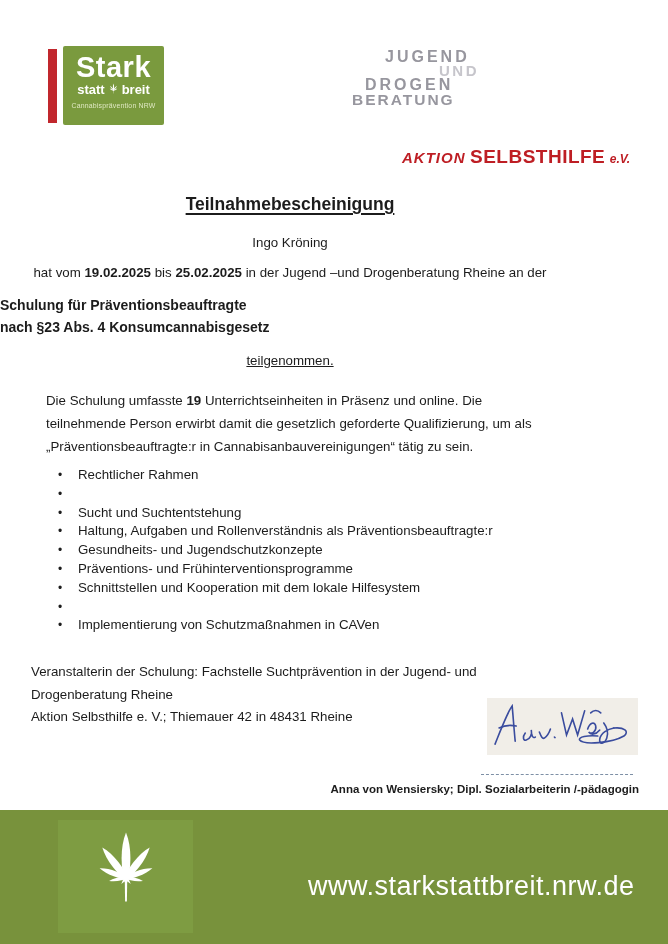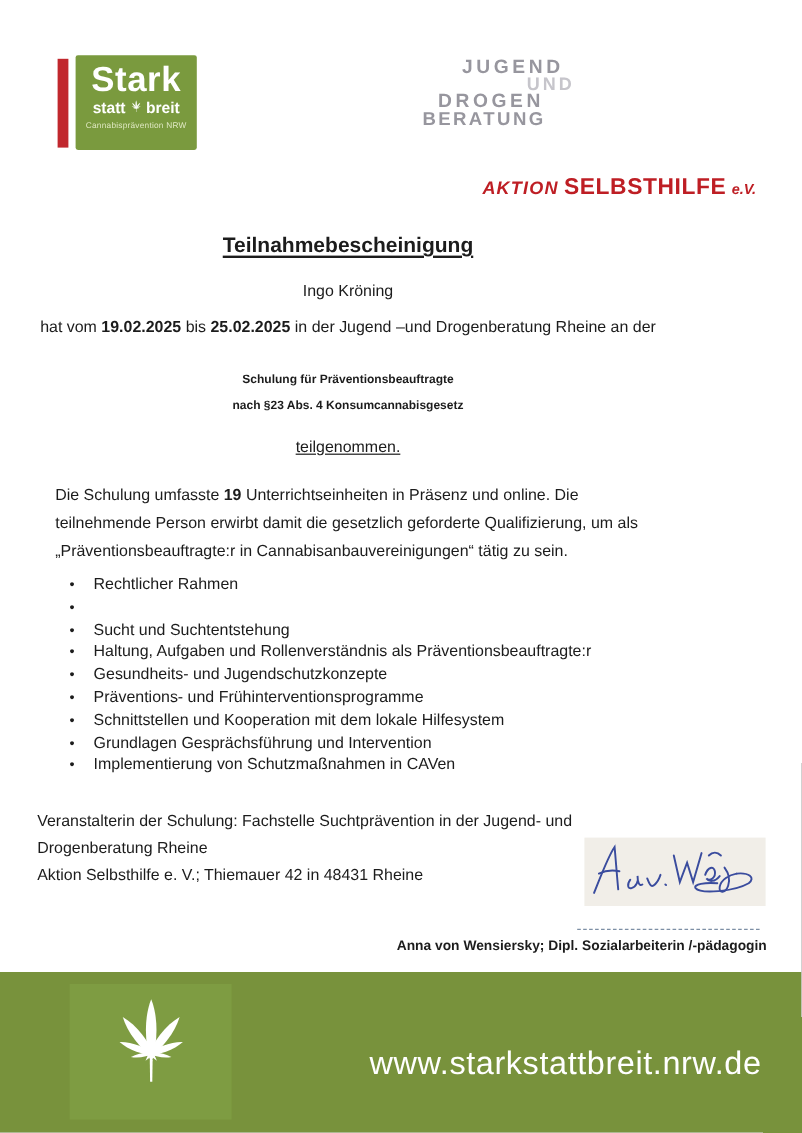--- a/index.html
+++ b/index.html
@@ -38,21 +38,21 @@
   .red-line .selbsthilfe{font-weight:800;font-size:19px;letter-spacing:0.5px;}
   .red-line .ev{font-style:italic;font-weight:600;font-size:12px;}
 
   
   .content{position:absolute;left:0;top:188px;width:580px;}
   .cert-title{display:block;text-align:center;font-size:17.5px;font-weight:bold;margin-top:6px;
     text-decoration:underline;text-decoration-thickness:1.6px;text-underline-offset:3px;}
   .participant{text-align:center;font-size:13.3px;margin-top:20px;}
   .date-line{text-align:center;font-size:13.3px;margin-top:15px;}
   .date-line .b, .summary .b{font-weight:bold;}
-  .course{ text-align:center;font-weight:bold;font-size:10px;line-height:22px;margin-top:26px;}
+  .course{ font-weight:bold;font-size:14px;line-height:22px;margin-top:14px;}
   .participated{text-align:center;font-size:13.3px;margin-top:15px;text-decoration:underline;}
   .summary{margin:21px 46px 0 46px;font-size:13.3px;line-height:23px;}
   .intro{margin:23px 46px 0 46px;font-size:13.3px;line-height:23px;}
   .topics{list-style:none;margin-top:8px;margin-left:58px;margin-right:46px;}
   .topics li{font-size:13.3px;line-height:18.8px;display:flex;}
   .topics .dot{width:20px;flex:0 0 20px;text-align:left;font-size:12px;}
   .organizer{margin:26px 30px 0 31px;font-size:13.3px;line-height:22.5px;}
 
   
   .sig-img{position:absolute;left:487px;top:698px;width:151px;height:57px;background:#f1eee8;}
@@ -161,21 +161,20 @@
           <span>Präventions- und Frühinterventionsprogramme</span>
         </li>
 
         <li>
           <span class="dot">•</span>
           <span>Schnittstellen und Kooperation mit dem lokale Hilfesystem</span>
         </li>
 
         <li>
           <span class="dot">•</span>
-          <span>Grundlagen Gesprächsführung und Intervention</span>
         </li>
 
         <li>
           <span class="dot">•</span>
           <span>Implementierung von Schutzmaßnahmen in CAVen</span>
         </li>
       </ul>
 
     <div class="organizer">
 

